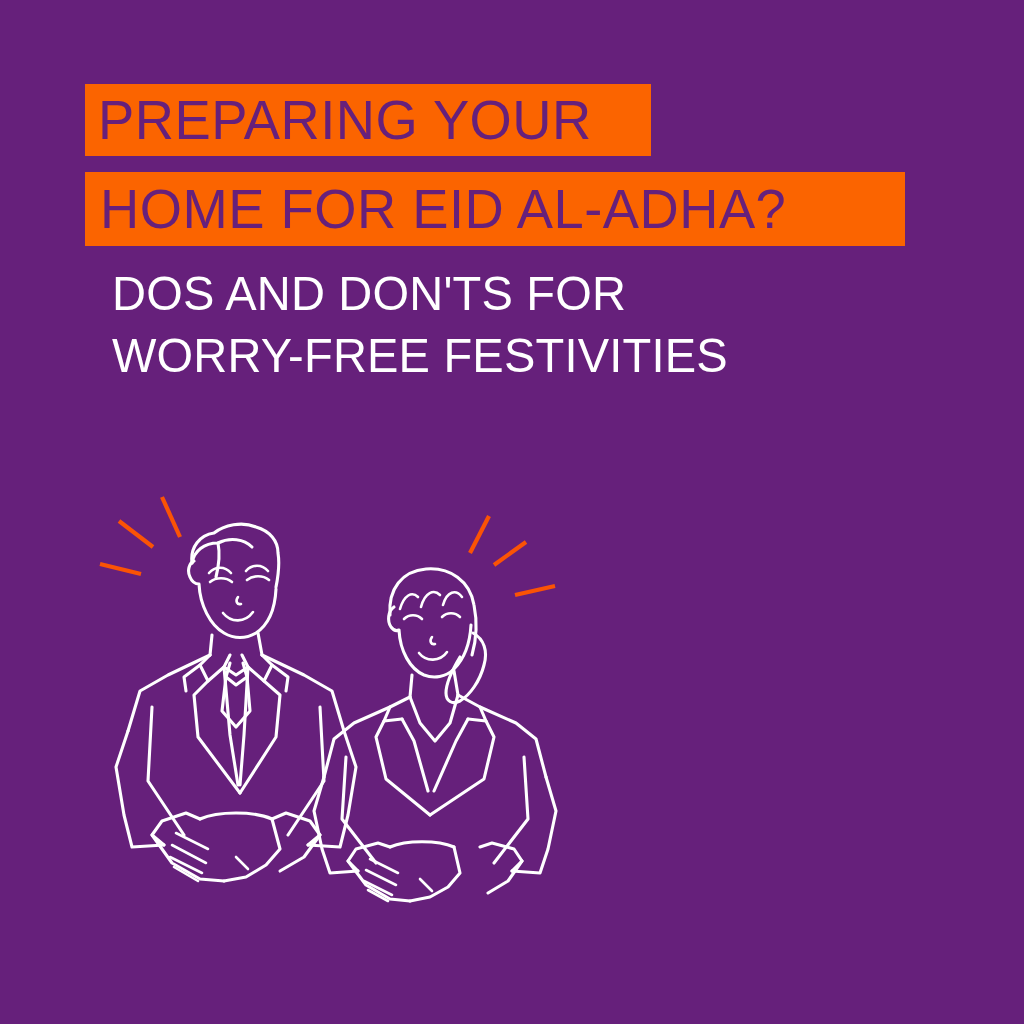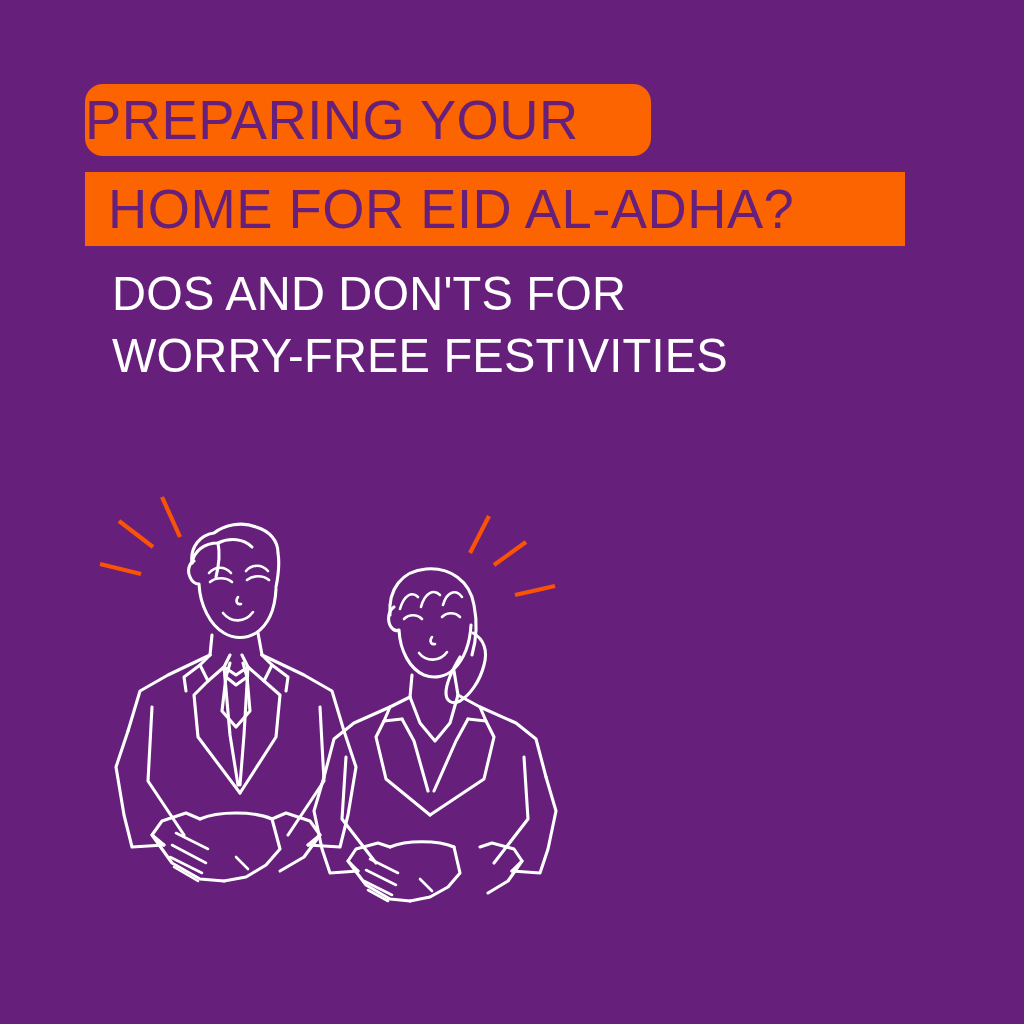--- a/index.html
+++ b/index.html
@@ -26,29 +26,28 @@
     background: #FB6400;
     display: flex;
     align-items: center;
     box-sizing: border-box;
   }
   .hl-bar-1 {
     left: 85px;
     top: 84px;
     width: 566px;
     height: 72px;
-    padding-left: 0;
-    border-radius: 18px;
+    padding-left: 13px;
   }
   .hl-bar-2 {
     left: 85px;
     top: 172px;
     width: 820px;
     height: 74px;
-    padding-left: 23px;
+    padding-left: 15px;
   }
   .hl-text {
     color: #66207B;
     font-family: "Liberation Sans", sans-serif;
     font-size: 56px;
     font-weight: 400;
     letter-spacing: 0.5px;
     line-height: 1;
     white-space: nowrap;
     transform: scaleX(0.97);

